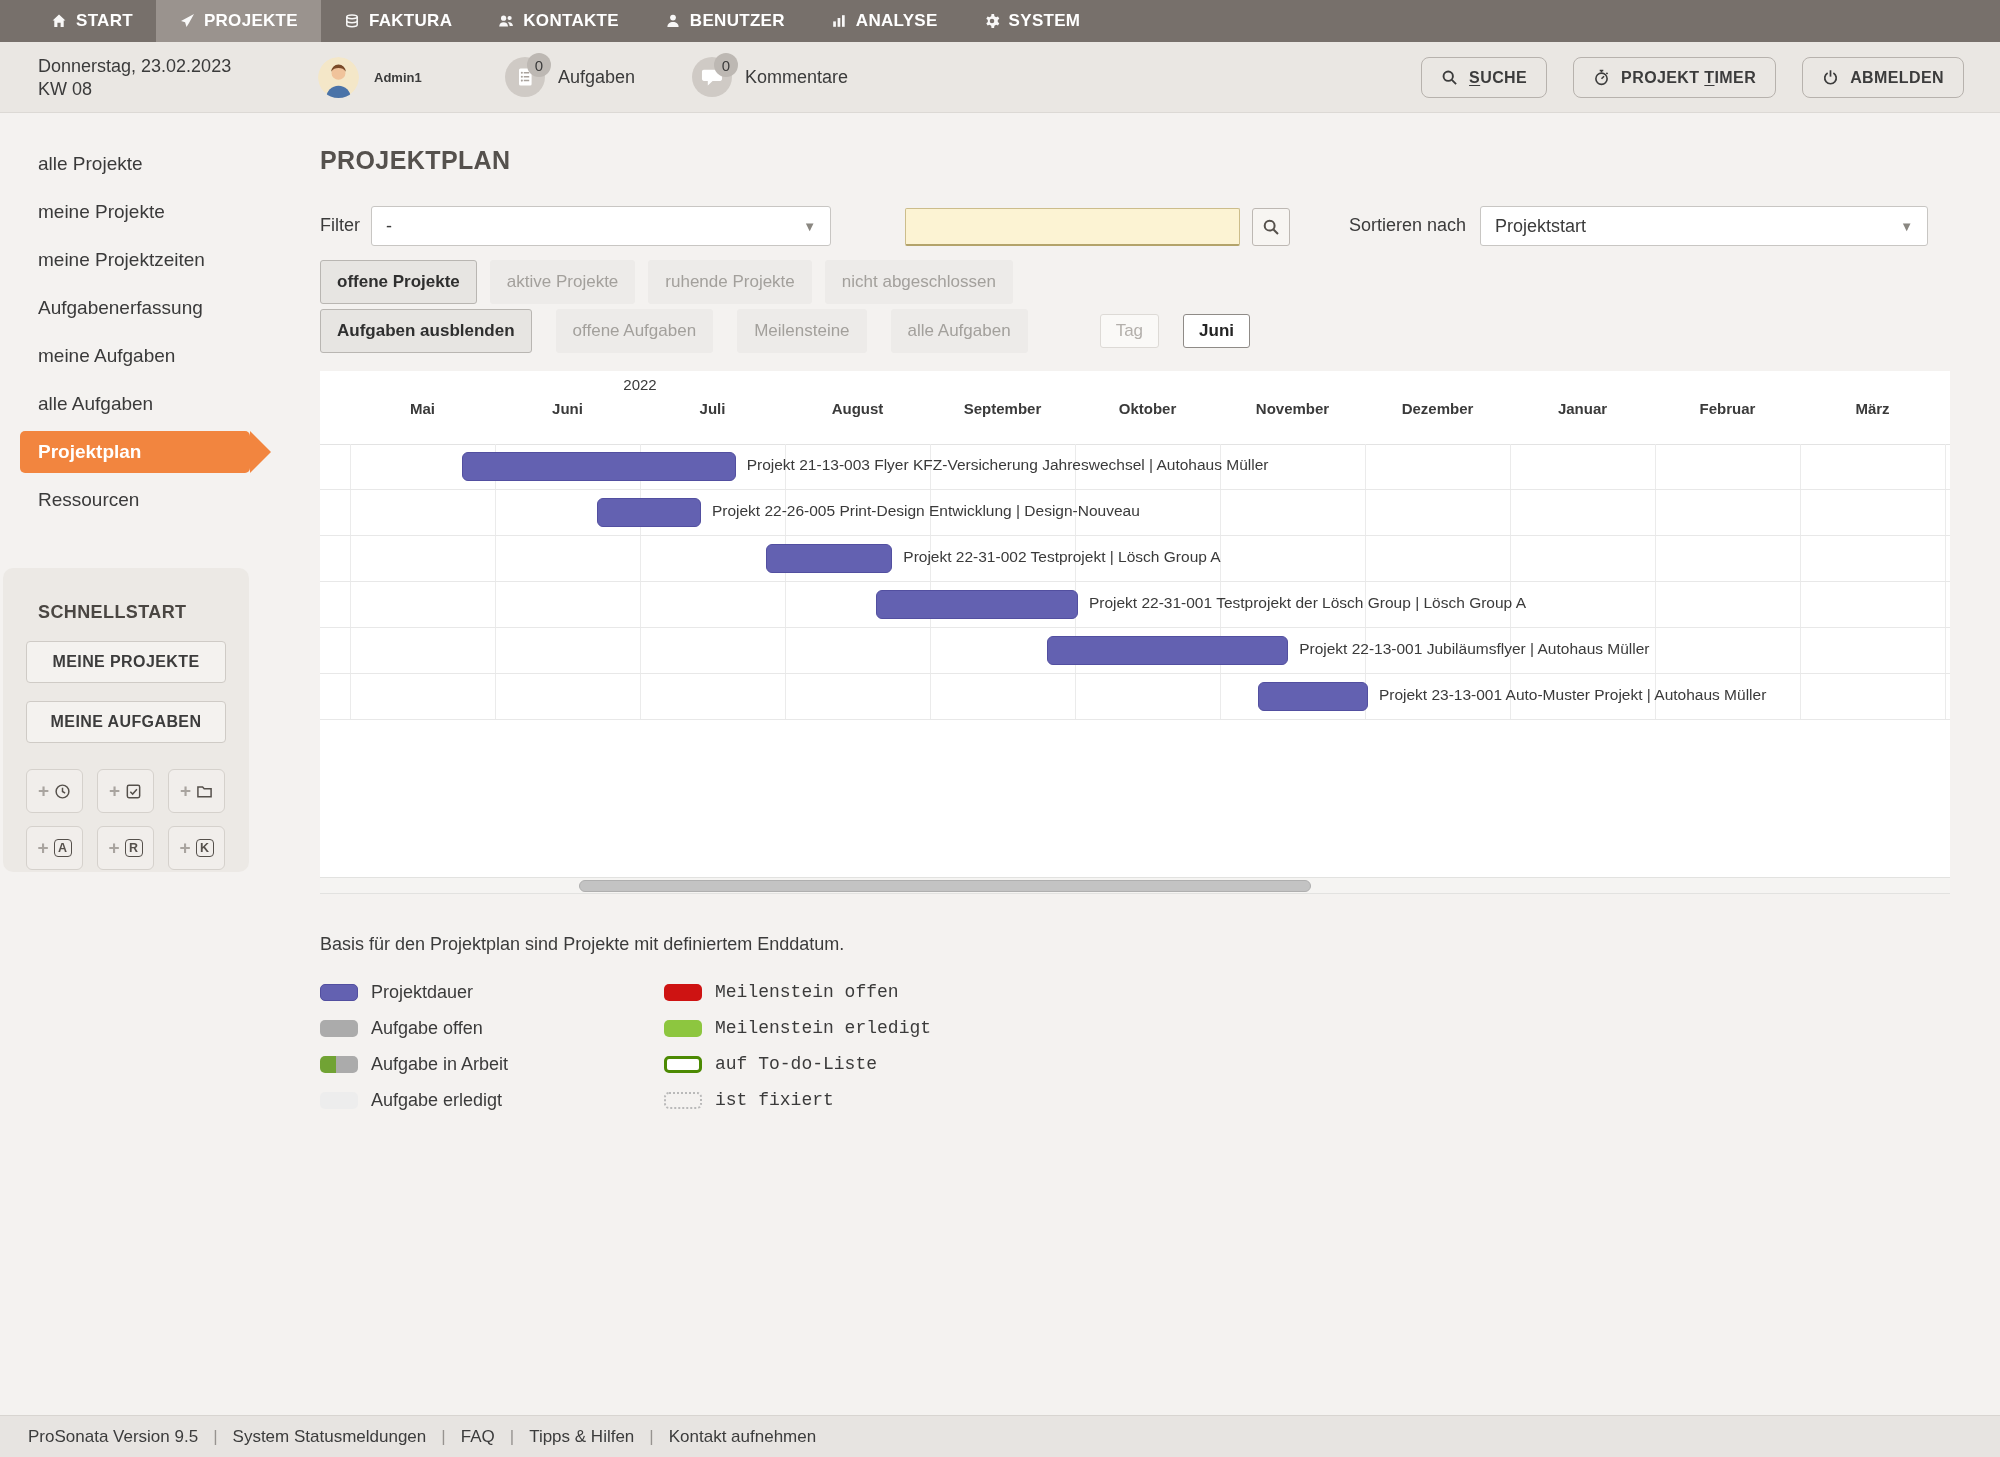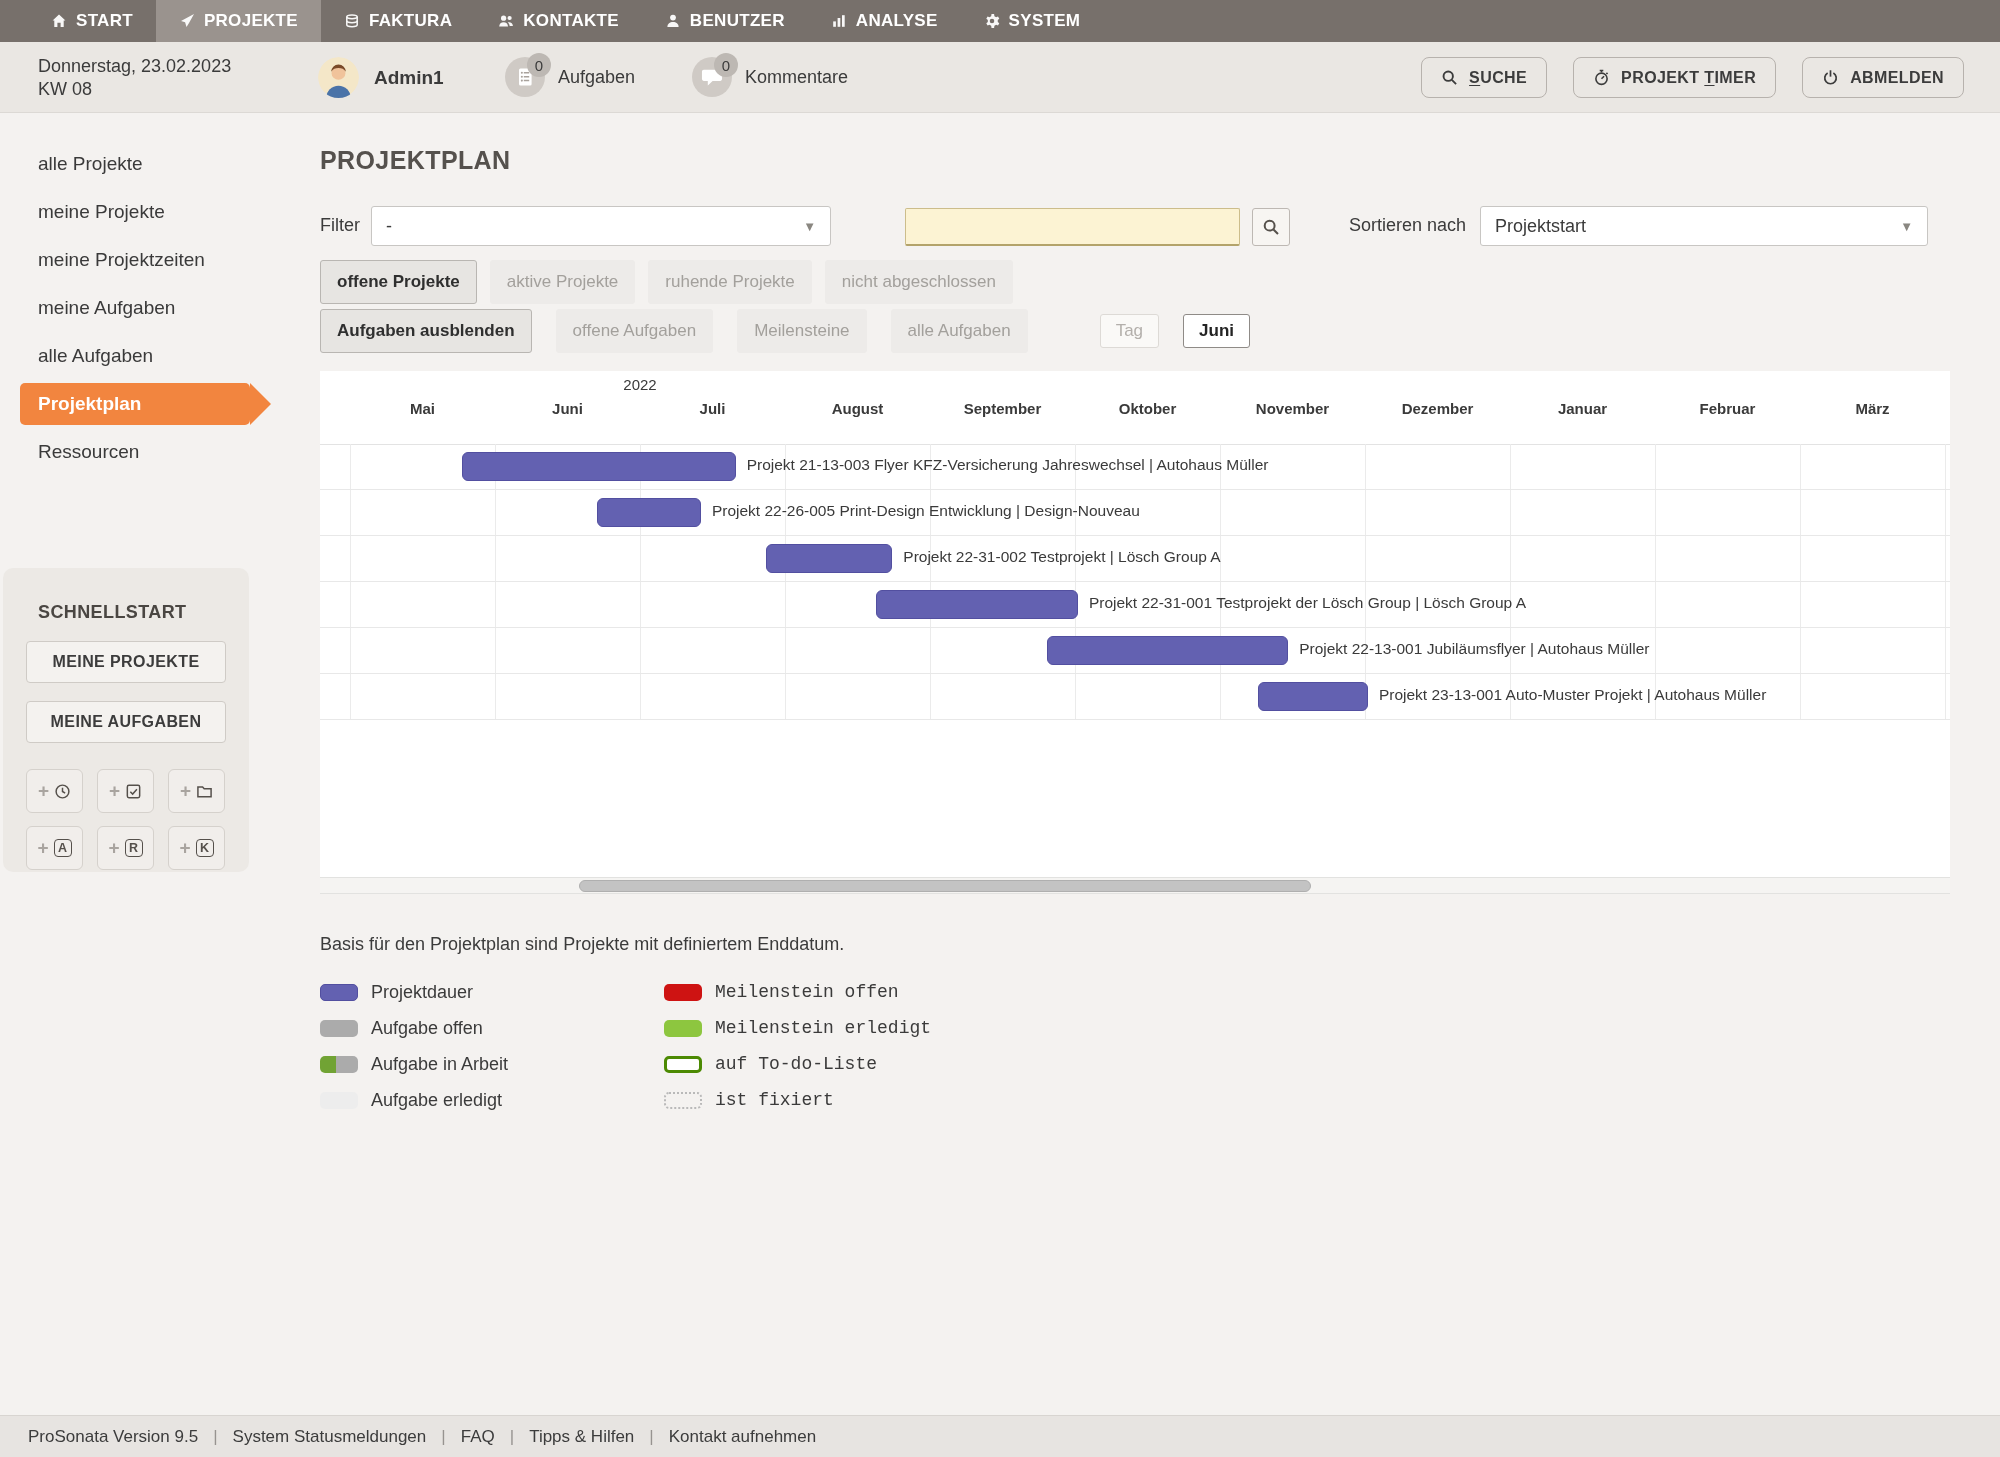--- a/index.html
+++ b/index.html
@@ -26,21 +26,21 @@
   .nav-item .icon { width:16px; height:16px; color:#fff; opacity:.95; }
 
   
   .header {
     position:absolute; top:42px; left:0; right:0; height:71px;
     background:#EAE7E3; border-bottom:1px solid #DCD9D5;
   }
   .date-block { position:absolute; left:38px; top:13px; font-size:18px; line-height:23px; color:#3B3B3B; }
   .user-block { position:absolute; left:318px; top:15px; display:flex; align-items:center; gap:15px; cursor:pointer; }
   .avatar { width:41px; height:41px; border-radius:50%; overflow:hidden; }
-  .user-name { font-size:19px; font-weight:bold; color:#3B3B3B; }
+  .user-name { font-size:13px; font-weight:bold; color:#3B3B3B; }
   .counter { position:absolute; top:15px; display:flex; align-items:center; gap:13px; cursor:pointer; }
   .counter .bubble { position:relative; width:40px; height:40px; }
   .bubble .circ {
     position:absolute; left:0; top:0; width:40px; height:40px; border-radius:50%;
     background:#CFCAC5; display:flex; align-items:center; justify-content:center;
   }
   .bubble .badge {
     position:absolute; top:-4px; right:-6px; min-width:24px; height:24px; border-radius:12px;
     background:#BDB8B3; color:#3B3B3B; font-size:15px; display:flex; align-items:center; justify-content:center;
     padding:0 6px;
@@ -348,20 +348,21 @@
         <span>ABMELDEN</span>
       </button>
     </div>
 </header>
 
 <aside class="sidebar">
   <ul id="sidebar-list">
       <li>alle Projekte</li>
       <li>meine Projekte</li>
       <li>meine Projektzeiten</li>
+      <li>Aufgabenerfassung</li>
       <li>meine Aufgaben</li>
       <li>alle Aufgaben</li>
       <li class="active">Projektplan</li>
       <li>Ressourcen</li>
     </ul>
 </aside>
 
 <section class="quickpanel">
   <div class="qtitle">SCHNELLSTART</div>
   <div id="quick-buttons">

